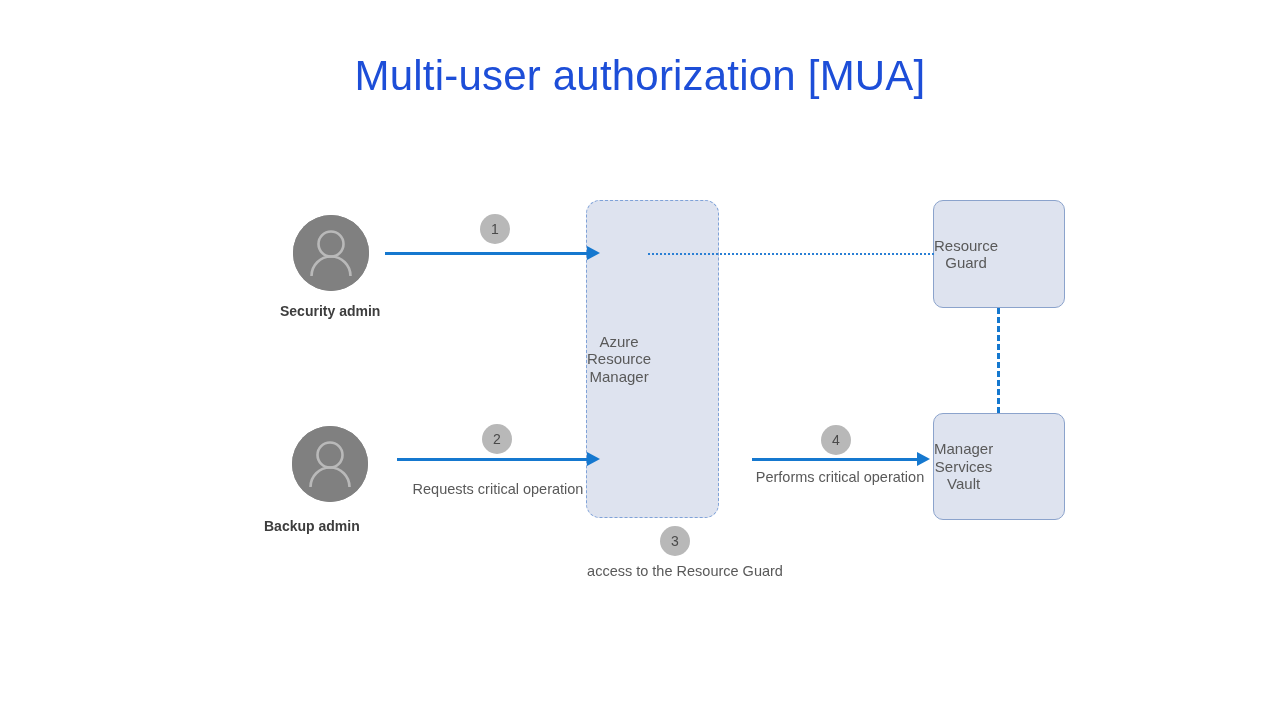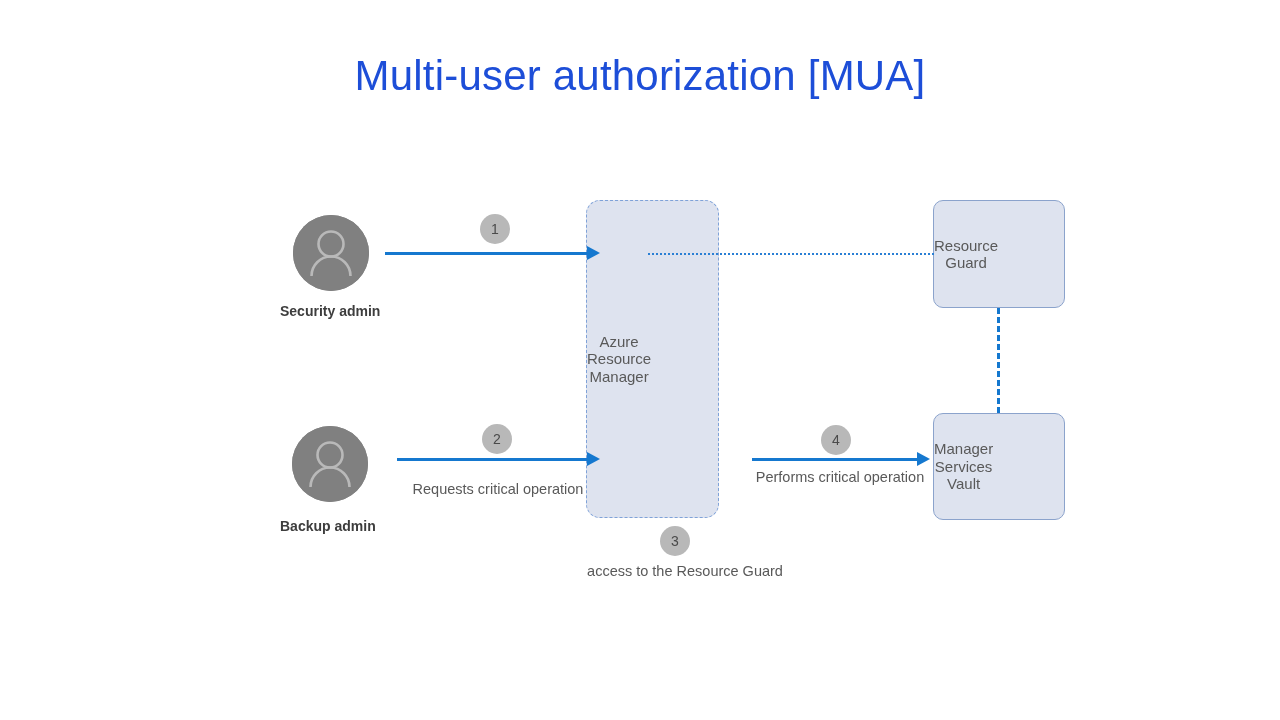--- a/index.html
+++ b/index.html
@@ -144,21 +144,21 @@
   </div>
 
   <div class="actor">
     <div class="avatar" style="left:292px; top:426px;">
       <svg width="76" height="76" viewBox="0 0 76 76" aria-hidden="true">
         <circle cx="38" cy="38" r="38" fill="#808080"></circle>
         <circle cx="38" cy="29" r="12.5" fill="none" stroke="#b9b9b9" stroke-width="2.6"></circle>
         <path d="M18.5 61 a19.5 19.5 0 0 1 39 0" fill="none" stroke="#b9b9b9" stroke-width="2.6"></path>
       </svg>
     </div>
-    <div class="actor-label" style="left:280px; top:518px;">Backup admin</div>
+    <div class="actor-label" style="left:264px; top:518px;">Backup admin</div>
   </div>
 
   <div class="box box-dashed" style="left:586px; top:200px; width:133px; height:318px;">
     <div>
       <div>Azure</div>
       <div>Resource</div>
       <div>Manager</div>
     </div>
   </div>
 

